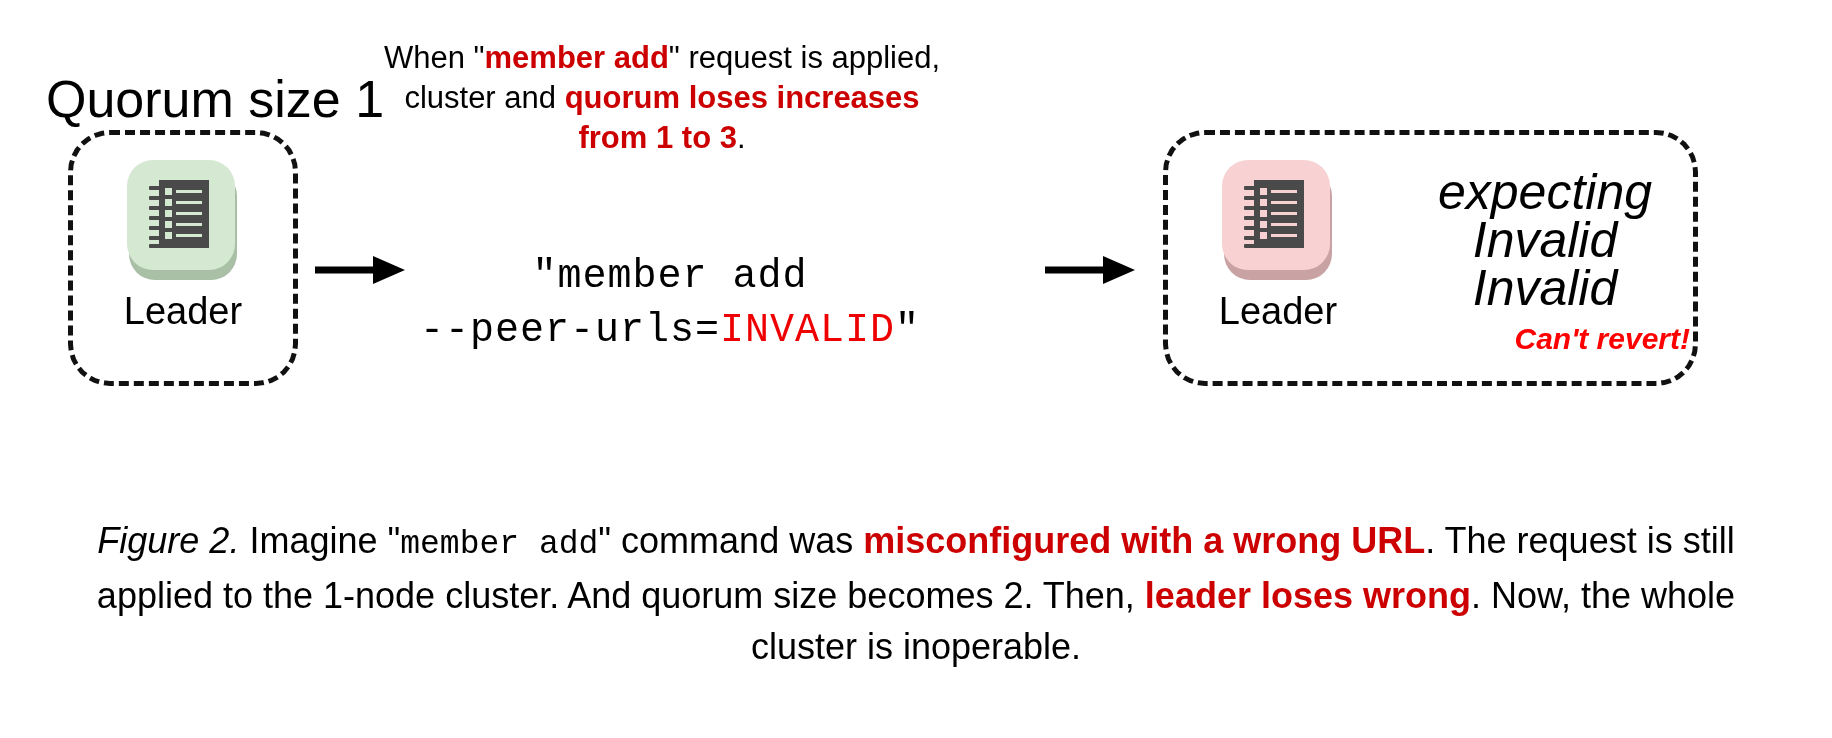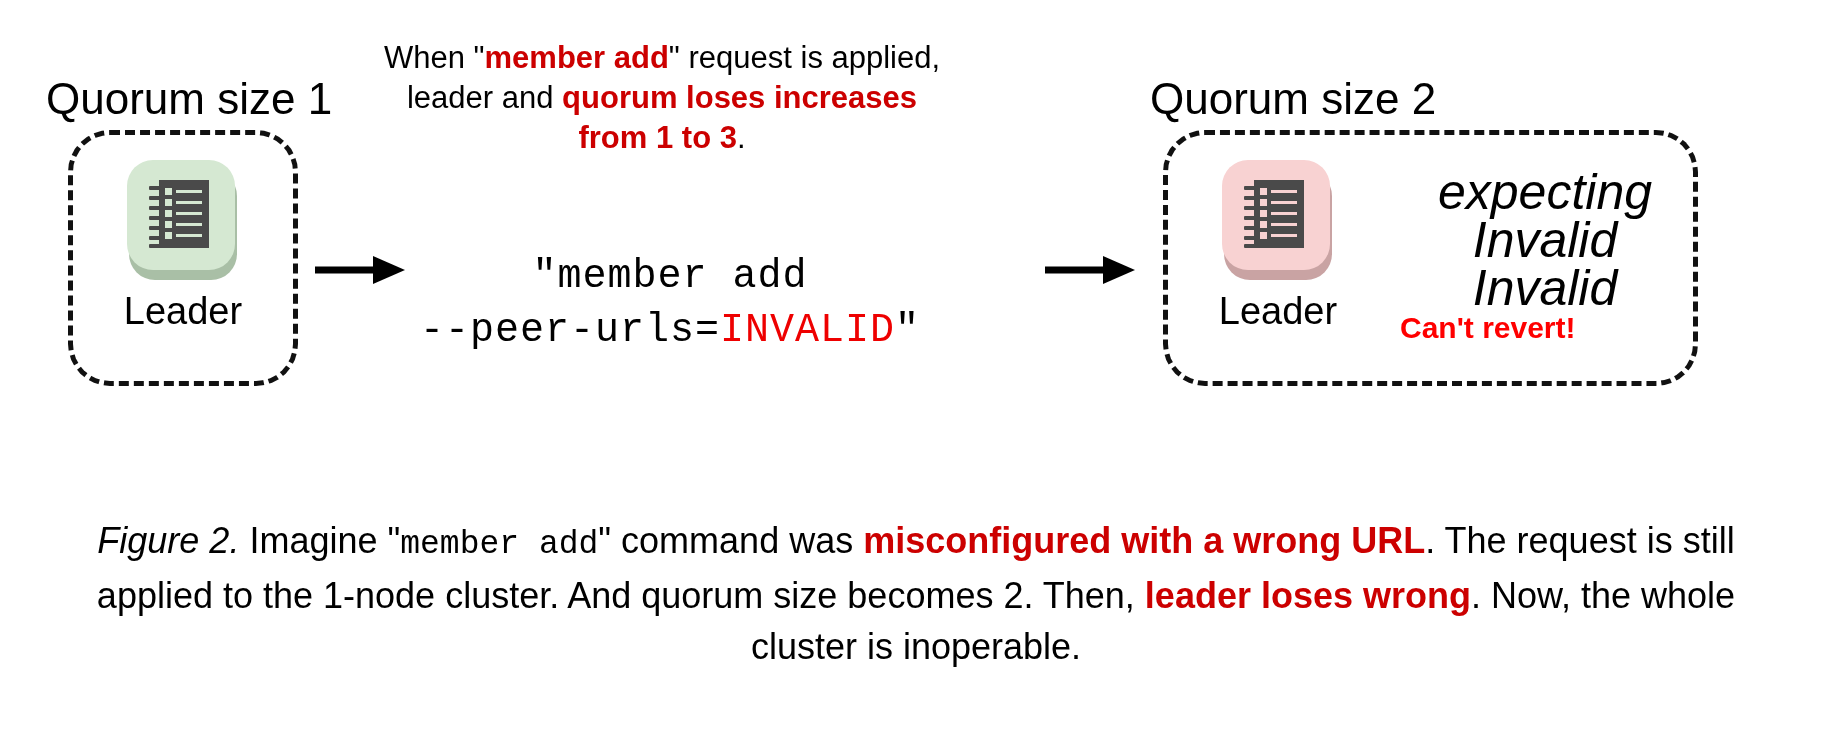--- a/index.html
+++ b/index.html
@@ -25,21 +25,21 @@
   
   .red       { color: #CC0000; font-weight: bold; }
   .red-plain { color: #EE0000; }
   .bright    { color: #FF0000; font-weight: bold; }
   .mono      { font-family: "Liberation Mono", "DejaVu Sans Mono", monospace; }
   .ital      { font-style: italic; text-align: center; }
 
   
   .cluster-title {
     position: absolute;
-    font-size: 44px;
+    font-size: 52px;
     line-height: 46px;
     white-space: nowrap;
     color: #000;
   }
   #title-left  { left: 46px;   top: 76px; }
   #title-right { left: 1150px; top: 76px; }
 
   
   .cluster-box {
     position: absolute;
@@ -142,25 +142,26 @@
     top: 168px;
     width: 290px;
     text-align: center;
     font-style: italic;
     font-size: 50px;
     line-height: 48px;
   }
   #cant-revert {
     position: absolute;
     left: 1400px;
-    top: 310px;
+    top: 321px;
     width: 290px;
-    text-align: left;
+    text-align: right;
     font-size: 30px;
     line-height: 36px;
+    font-style: italic;
   }
 
   
   #caption {
     position: absolute;
     left: 40px;
     top: 515px;
     width: 1752px;
     text-align: center;
     font-size: 36px;
@@ -204,40 +205,39 @@
           <rect x="24" y="58" width="7" height="7"></rect>
           <rect x="35" y="60" width="26" height="3"></rect>
         </g>
       </svg>
     </div>
     <div class="node-label">Leader</div>
   </div>
 
   <div id="top-note">
     <span>When "</span><span class="red">member add</span><span>" request is applied,</span><br>
-    <span>leader and </span><span class="red">quorum loses increases</span><br>
+    <span>cluster and </span><span class="red">quorum loses increases</span><br>
     <span class="red">from 1 to 3</span><span>.</span>
   </div>
 
   <svg class="arrow" id="arrow-1" viewBox="0 0 90 40">
     <line x1="0" y1="20" x2="62" y2="20" stroke="#000" stroke-width="7"></line>
     <polygon points="58,6 90,20 58,34" fill="#000"></polygon>
   </svg>
 
   <div id="command-block">
     <div>"member add</div>
     <div><span>--peer-urls=</span><span class="red-plain">INVALID</span><span>"</span></div>
   </div>
 
   <svg class="arrow" id="arrow-2" viewBox="0 0 90 40">
     <line x1="0" y1="20" x2="62" y2="20" stroke="#000" stroke-width="7"></line>
     <polygon points="58,6 90,20 58,34" fill="#000"></polygon>
   </svg>
 
-  <div class="cluster-title" id="title-right">Quorum size 2</div>
 
   <div class="cluster-box" id="box-right"></div>
 
   <div class="node pink" id="node-right">
     <div class="node-icon-wrap">
       <div class="node-shadow"></div>
       <div class="node-tile"></div>
       <svg class="server-svg" viewBox="0 0 80 80">
         <rect x="18" y="6" width="50" height="68" fill="#4A4A4A"></rect>
         <g fill="#4A4A4A">

